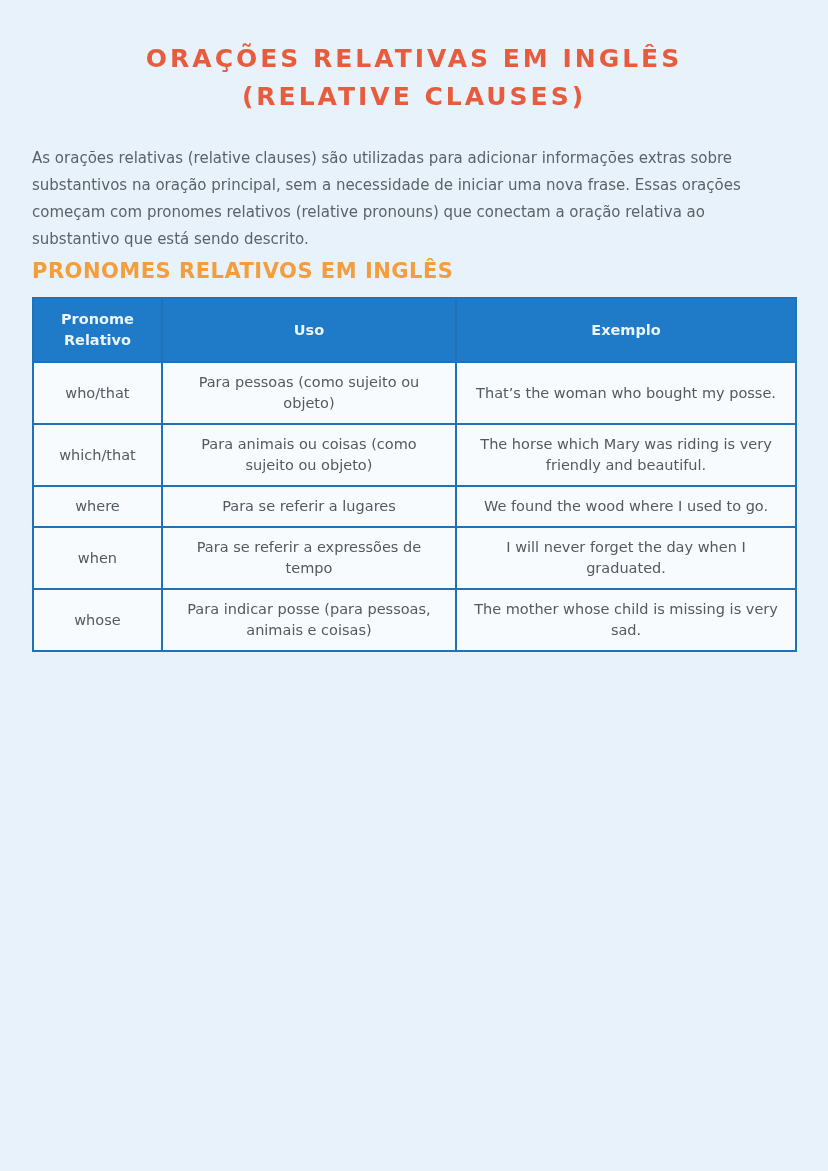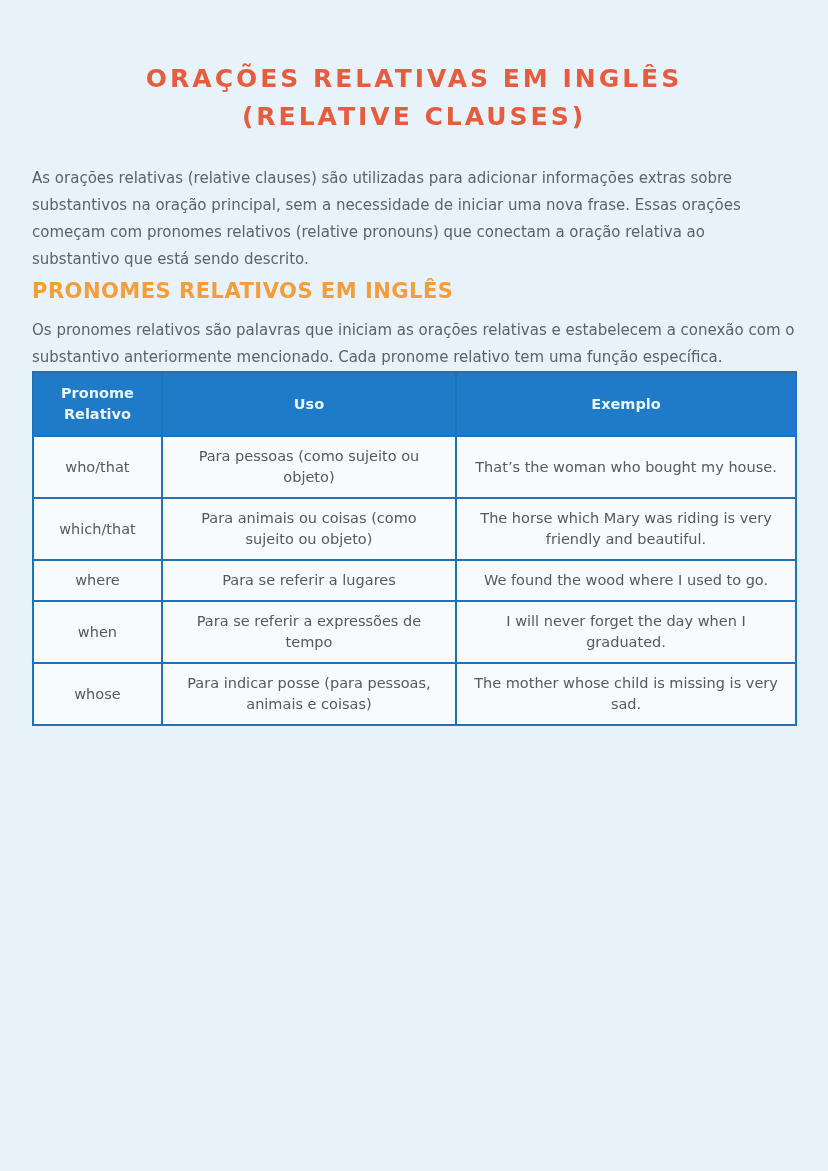--- a/index.html
+++ b/index.html
@@ -15,21 +15,21 @@
   }
   *{box-sizing:border-box;}
   html,body{margin:0;padding:0;}
   body{
     width:828px;height:1171px;
     background:var(--bg);
     font-family:"DejaVu Sans", sans-serif;
     overflow:hidden;
   }
   .page{
-    padding:60px 32px 0 32px;
+    padding:40px 32px 0 32px;
   }
   h1{
     color:var(--title);
     font-size:25px;
     font-weight:700;
     letter-spacing:3px;
     text-align:center;
     line-height:1.5;
     margin:0 auto 30px auto;
     max-width:710px;
@@ -83,36 +83,35 @@
 <div class="page">
 
   <h1>ORAÇÕES RELATIVAS EM INGLÊS (RELATIVE CLAUSES)</h1>
 
   <section>
     <p>As orações relativas (relative clauses) são utilizadas para adicionar informações extras sobre substantivos na oração principal, sem a necessidade de iniciar uma nova frase. Essas orações começam com pronomes relativos (relative pronouns) que conectam a oração relativa ao substantivo que está sendo descrito.</p>
   </section>
 
   <section>
     <h2>PRONOMES RELATIVOS EM INGLÊS</h2>
-    <p>Os pronomes relativos são palavras que iniciam as orações relativas e estabelecem a conexão com o substantivo anteriormente mencionado. Cada pronome relativo tem uma função específica.</p>
   </section>
 
   <table>
     <thead>
       <tr>
         <th class="col-pronome">Pronome Relativo</th>
         <th class="col-uso">Uso</th>
         <th class="col-exemplo">Exemplo</th>
       </tr>
     </thead>
     <tbody>
         <tr>
           <td>who/that</td>
           <td>Para pessoas (como sujeito ou objeto)</td>
-          <td>That’s the woman who bought my house.</td>
+          <td>That’s the woman who bought my posse.</td>
         </tr>
         <tr>
           <td>which/that</td>
           <td>Para animais ou coisas (como sujeito ou objeto)</td>
           <td>The horse which Mary was riding is very friendly and beautiful.</td>
         </tr>
         <tr>
           <td>where</td>
           <td>Para se referir a lugares</td>
           <td>We found the wood where I used to go.</td>

